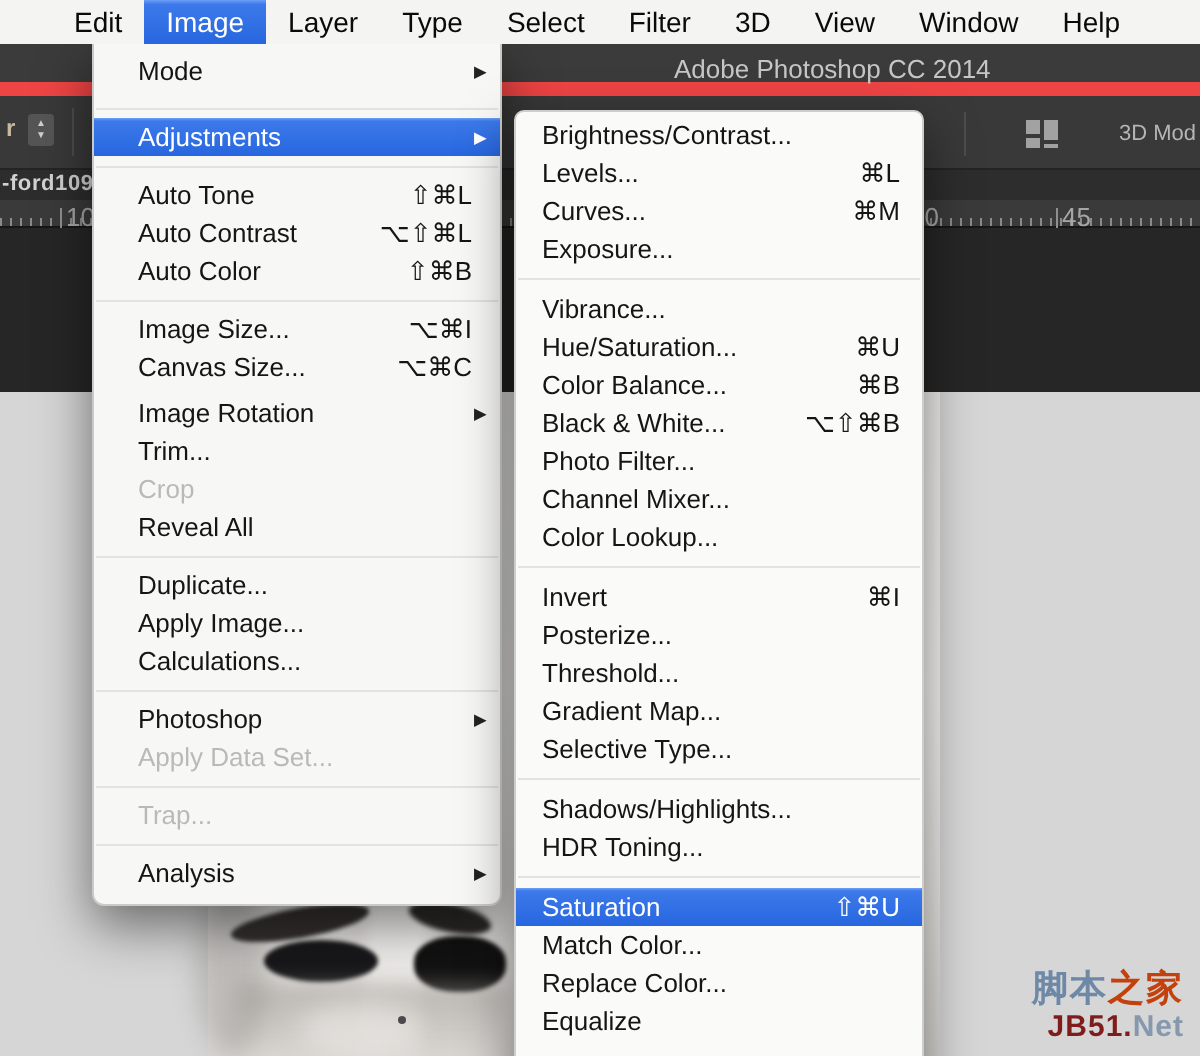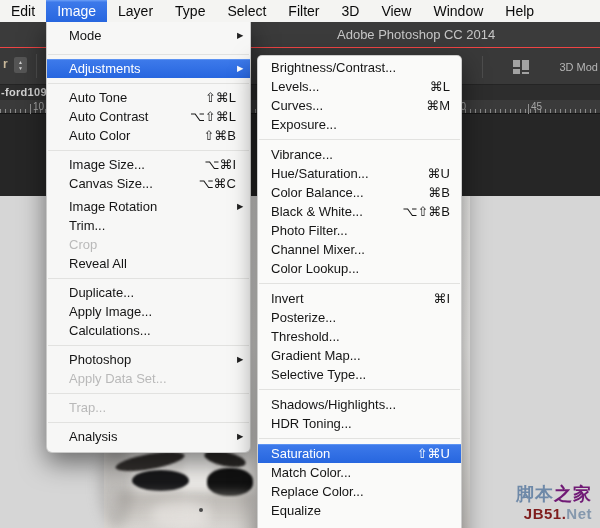--- a/index.html
+++ b/index.html
@@ -2,27 +2,27 @@
 <html><head>
 <meta charset="utf-8">
 <style>
   *{box-sizing:border-box;margin:0;padding:0}
   html,body{background:#888}
   .stage{position:relative;width:600px;height:528px;overflow:hidden;background:#d6d6d6;
          font-family:"Liberation Sans",sans-serif;-webkit-font-smoothing:antialiased}
 
   
   .menubar{position:absolute;top:0;left:0;right:0;height:22px;background:#f4f4f2;
-           display:flex;align-items:stretch;padding-left:0;z-index:20}
+           display:flex;align-items:stretch;padding-left:26px;z-index:20}
   .mb-item{font-size:14px;color:#0a0a0a;line-height:22px;padding:0 11px;white-space:nowrap}
   .mb-item.active{background:linear-gradient(180deg,#6da0f7 0%,#3c79ea 10%,#2766df 100%);color:#fff}
 
   
   .titlebar{position:absolute;top:22px;left:0;right:0;height:26px;background:#3b3b3b;
-            border-bottom:1px solid #ef4444;z-index:1}
+            border-bottom:7px solid #ef4444;z-index:1}
   .titlebar .title{position:absolute;left:337px;top:5px;font-size:13px;color:#c6c6c6}
 
   
   .optionsbar{position:absolute;top:48px;left:0;right:0;height:37px;background:#393939;
               border-bottom:1px solid #242424;z-index:1}
   .frag-r{position:absolute;left:3px;top:9px;color:#c9b89a;font-size:12px;font-weight:bold}
   .stepper{position:absolute;left:14px;top:9px;width:13px;height:16px;background:#555;border-radius:2px;
            display:flex;flex-direction:column;align-items:center;justify-content:center;color:#cfcfcf}
   .stepper::before{content:'▲';font-size:5px;line-height:6px}
   .stepper::after{content:'▼';font-size:5px;line-height:6px}
@@ -48,21 +48,21 @@
 
   
   .doctab{position:absolute;top:85px;left:0;right:0;height:15px;background:#2d2d2d;z-index:1}
   .doctab .tab-label{position:absolute;left:1px;top:1px;font-size:11px;font-weight:bold;color:#d2d2d2;letter-spacing:.3px}
 
   
   .ruler{position:absolute;top:100px;left:0;right:0;height:14px;background:#3a3a3a;
          border-bottom:1px solid #161616;z-index:1;
          background-image:repeating-linear-gradient(90deg,rgba(165,165,165,.75) 0 1px,transparent 1px 5px);
          background-size:100% 4px;background-position:0 100%;background-repeat:no-repeat}
-  .rlabel{position:absolute;top:1px;font-size:10px;color:#a6a6a6}
+  .rlabel{position:absolute;top:1px;font-size:13px;color:#a6a6a6}
   .rtick{position:absolute;top:4px;width:1px;height:10px;background:#8f8f8f}
 
   
   .darkzone{position:absolute;top:114px;left:0;right:0;height:82px;background:#262626;z-index:1}
 
   
   .canvas{position:absolute;top:196px;left:0;right:0;bottom:0;background:#d6d6d6;overflow:hidden;z-index:1}
   .photo{position:absolute;left:104px;top:0;width:366px;height:332px;
          background:linear-gradient(180deg,#f0efed 0%,#f6f5f3 45%,#ebe9e6 75%,#dad7d3 100%)}
   .face-shape{position:absolute}
@@ -146,21 +146,21 @@
     <div class="face-shape brow-left"></div>
     <div class="face-shape eye-left"></div>
     <div class="face-shape brow-right"></div>
     <div class="face-shape eye-right"></div>
     <div class="face-shape under-shade"></div>
     <div class="face-shape cheek-light"></div>
     <div class="face-shape mole"></div>
   </div>
 
   <div class="wm">
-    <div class="wm-line1" id="wm1"><span style="color: rgb(110, 137, 168);">脚本</span><span style="color: #701a75;">之家</span></div>
+    <div class="wm-line1" id="wm1"><span style="color: rgb(110, 137, 168);">脚本</span><span style="color: #c2410c;">之家</span></div>
     <div class="wm-line2" id="wm2"><span style="color: #7f1d1d;">JB51.</span><span style="color: rgb(133, 152, 173);">Net</span></div>
   </div>
 
   <div class="menubar" id="menubar">
       <div class="mb-item">Edit</div>
       <div class="mb-item active">Image</div>
       <div class="mb-item">Layer</div>
       <div class="mb-item">Type</div>
       <div class="mb-item">Select</div>
       <div class="mb-item">Filter</div>

